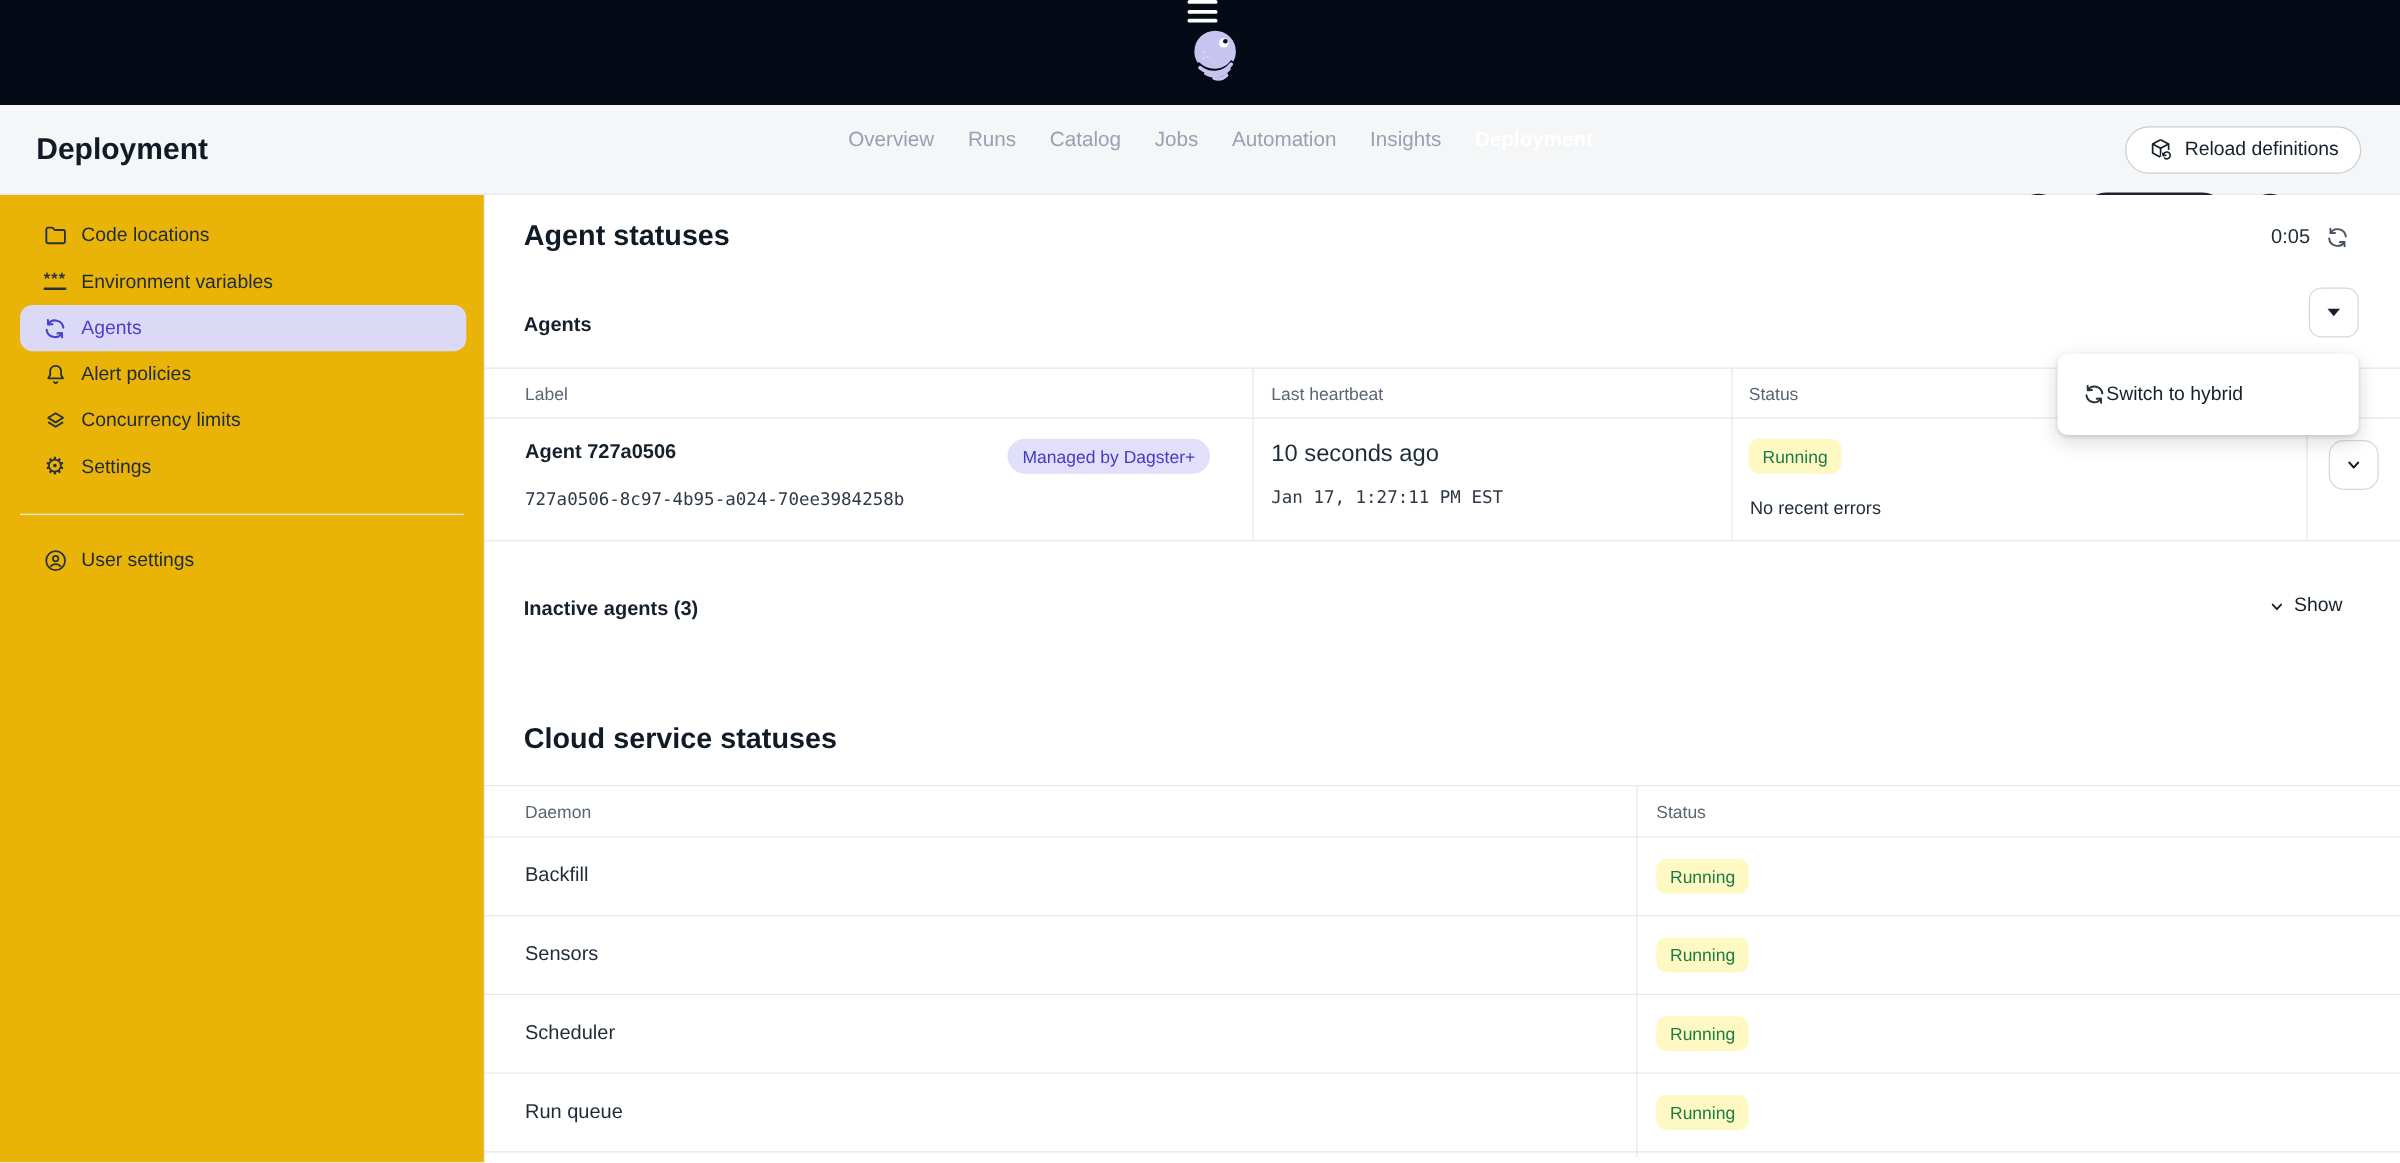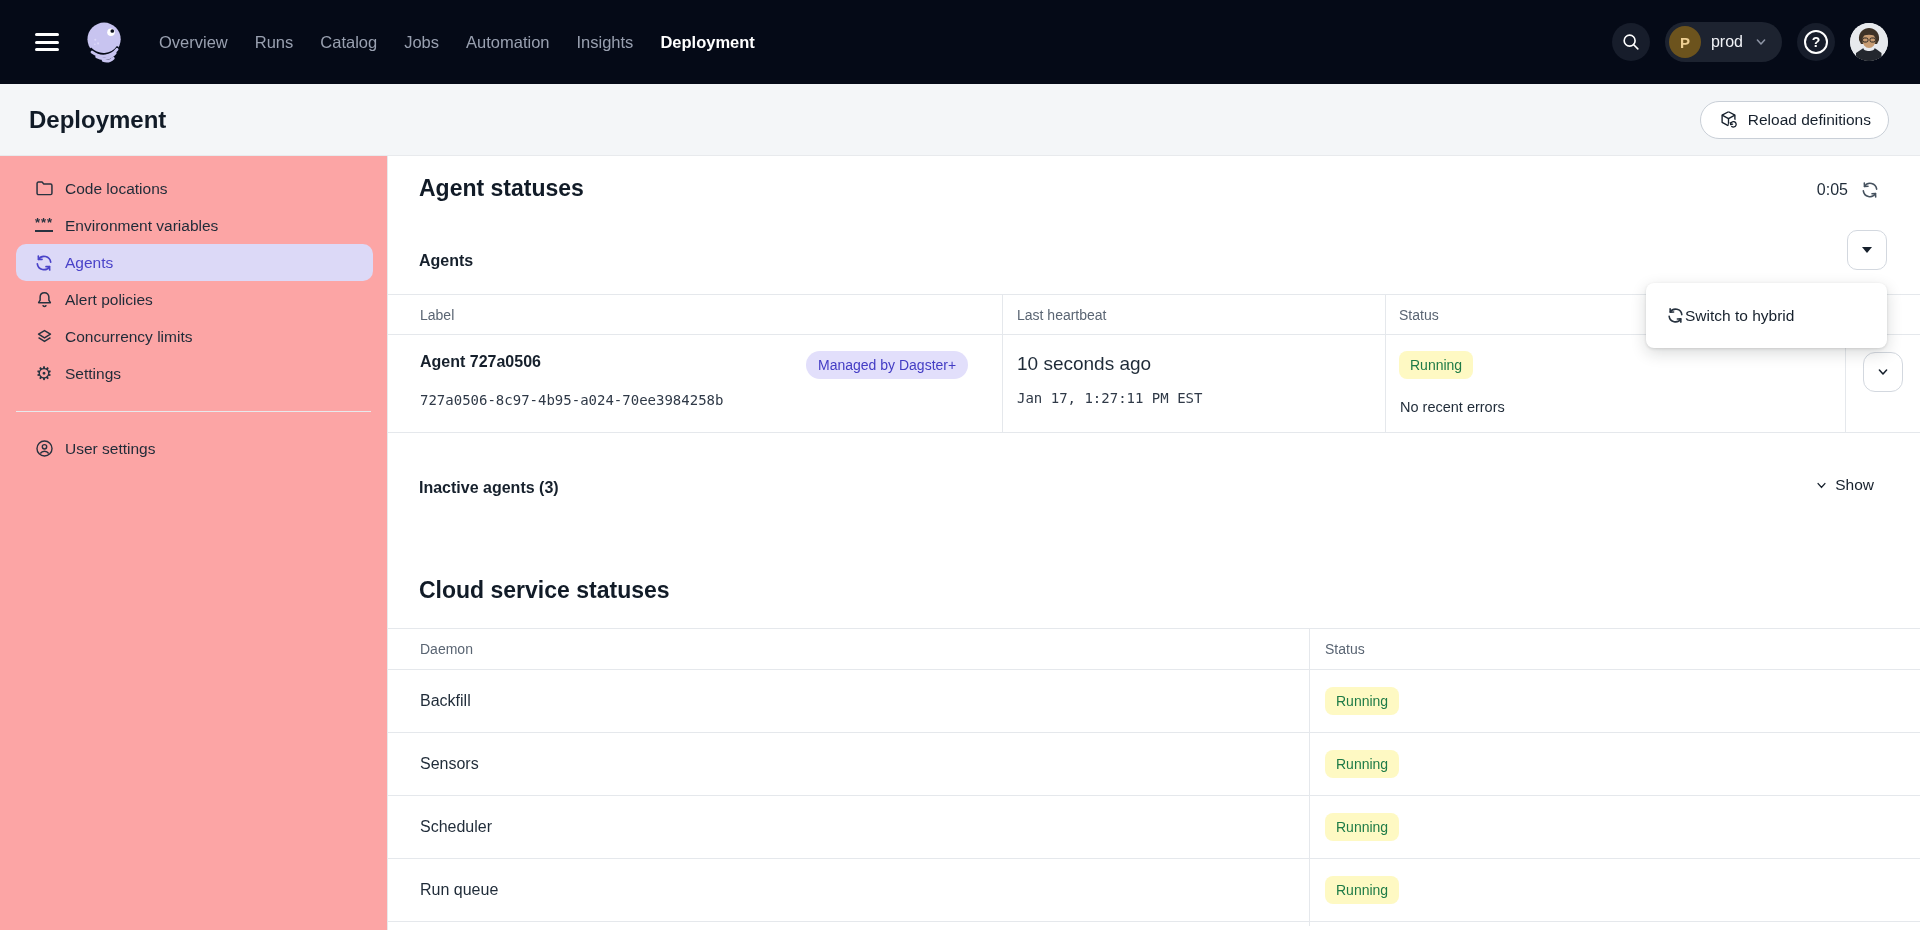--- a/index.html
+++ b/index.html
@@ -5,21 +5,21 @@
   * { box-sizing: border-box; }
   html,body { margin:0; padding:0; }
   body {
     width:1920px; height:930px; overflow:hidden; background:#fff;
     font-family:"Liberation Sans", sans-serif; color:#1F2B38;
     -webkit-font-smoothing:antialiased;
   }
   svg { display:block; }
 
   
-  .topnav { height:84px; background:#050A17; display:flex; align-items:center; padding:0 32px 0 35px; }
+  .topnav { height:84px; background:#050A17; display:flex; align-items:center; padding:0 32px 0 35px;flex-direction:column; }
   .hamburger { width:24px; display:flex; flex-direction:column; gap:4.5px; background:none; border:none; padding:0; cursor:pointer; }
   .hamburger i { display:block; height:3px; background:#fff; border-radius:2px; }
   .logo { margin-left:22px; width:48px; height:52px; cursor:pointer; }
   .nav-links { display:flex; gap:27px; margin-left:30px; font-size:16.5px; color:#99A0B0; }
   .nav-link { cursor:pointer; line-height:84px; }
   .nav-link.active { color:#fff; font-weight:700; }
   .nav-right { margin-left:auto; display:flex; align-items:center; gap:15px; }
   .icon-circle { width:38px; height:38px; border-radius:50%; background:#171D2B; display:flex; align-items:center; justify-content:center; cursor:pointer; border:none; }
   .prod-pill { height:40px; border-radius:20px; background:#1D2330; display:flex; align-items:center; gap:10px; padding:0 13px 0 4px; cursor:pointer; }
   .prod-initial { width:32px; height:32px; border-radius:50%; background:#6C531D; color:#EECF93; display:flex; align-items:center; justify-content:center; font-size:15px; font-weight:700; }
@@ -27,21 +27,21 @@
   .help-ring { width:24px; height:24px; border:2px solid #fff; border-radius:50%; color:#fff; font-size:14px; font-weight:700; display:flex; align-items:center; justify-content:center; }
   .user-avatar { width:38px; height:38px; border-radius:50%; overflow:hidden; background:#E9EBEF; cursor:pointer; padding:0; border:none; }
 
   
   .page-header { height:72px; background:#F4F6F8; border-bottom:1px solid #E8EAED; display:flex; align-items:center; padding:0 31px 0 29px; }
   .page-title { font-size:24px; font-weight:700; color:#111B27; }
   .reload-btn { margin-left:auto; height:38px; border-radius:19px; border:1px solid #C9CFD7; background:#fff; display:flex; align-items:center; gap:9px; padding:0 17px; font-size:15.5px; color:#16202C; cursor:pointer; font-family:inherit; }
 
   
   .body-row { display:flex; height:774px; }
-  .sidebar { width:388px; flex:none; background:#fca5a5; border-right:1px solid #E7E9EC; padding-top:14px; }
+  .sidebar { width:388px; flex:none; background:#eab308; border-right:1px solid #E7E9EC; padding-top:14px; }
   .sb-item { height:37px; margin:0 14px 0 16px; border-radius:10px; display:flex; align-items:center; padding-left:17px; font-size:15.5px; color:#1F2B38; cursor:pointer; }
   .sb-icon { width:22px; height:22px; flex:none; display:flex; align-items:center; justify-content:center; color:#27323F; margin-right:10px; }
   .sb-label { line-height:1; padding-top:1px; }
   .sb-item.active { background:#DCD9F7; color:#4A43C9; font-weight:500; }
   .sb-item.active .sb-icon { color:#4A43C9; }
   .sb-divider { height:1px; background:#E7E9EC; margin:19px 16px 18px; }
   .env-glyph { font-weight:700; font-size:13px; letter-spacing:1px; line-height:0.6; border-bottom:2px solid currentColor; padding-bottom:4px; }
   .gear-glyph { font-family:"DejaVu Sans", sans-serif; font-size:19px; line-height:1; }
   .ext-icon { margin-left:auto; margin-right:12px; color:#5A6573; }
 

